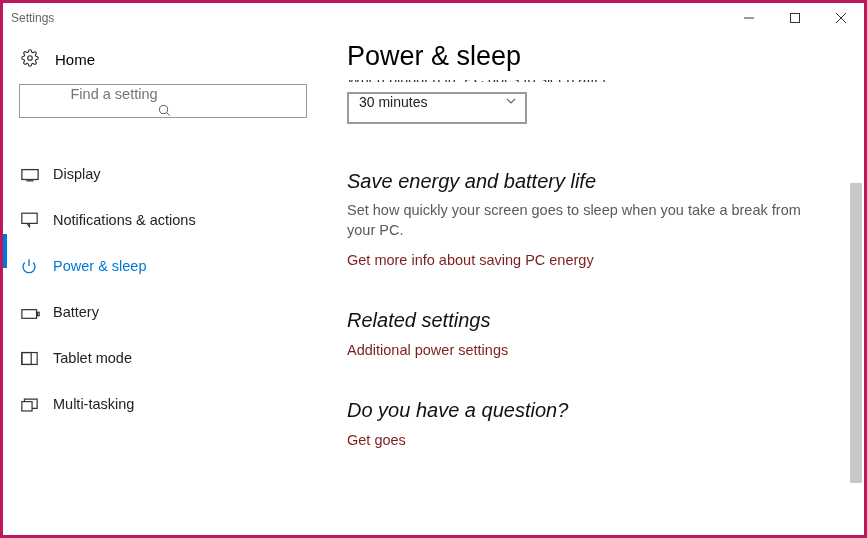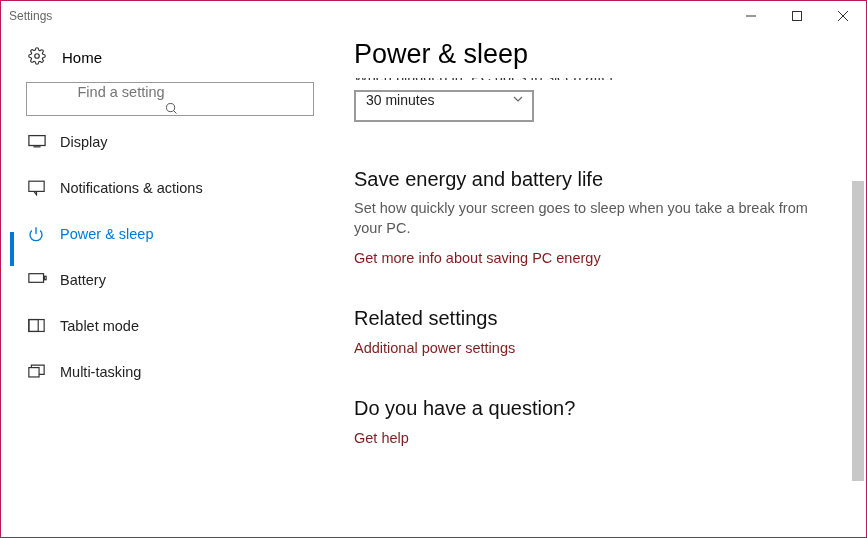--- a/index.html
+++ b/index.html
@@ -6,41 +6,41 @@
   html, body {
     margin: 0; padding: 0;
     font-family: "Segoe UI", Arial, sans-serif;
     background: #fff;
     color: #000;
     width: 867px; height: 538px;
     overflow: hidden;
   }
   .window {
     width: 867px; height: 538px;
-    border: 1px solid #be185d;
+    border: 3px solid #be185d;
     display: flex; flex-direction: column;
     position: relative;
   }
   .titlebar {
     height: 30px;
     display: flex; align-items: center;
     padding-left: 8px;
     font-size: 12px;
     color: #666;
   }
   .titlebar .title { flex: 0 0 auto; }
   .titlebar .spacer { flex: 1; }
   .win-controls { display: flex; height: 30px; }
   .win-btn {
     width: 46px; height: 30px;
     display: flex; align-items: center; justify-content: center;
     color: #555;
   }
   .win-btn svg { stroke: #333; }
-  .body { flex: 1; display: flex; overflow: hidden; margin-left: 9px; }
+  .body { flex: 1; display: flex; overflow: hidden; }
   .sidebar {
     width: 320px;
     padding: 8px 0 0 0;
     display: flex; flex-direction: column;
   }
   .home-row {
     display: flex; align-items: center;
     padding: 8px 16px 10px 18px;
     font-size: 15px;
   }
@@ -59,21 +59,21 @@
     color: #555;
     background: transparent;
   }
   .group-label {
     padding: 0 18px 10px 18px;
     color: #5c5c5c;
     font-size: 14.5px;
   }
   .nav { display: flex; flex-direction: column; }
   .nav-item {
-    display: flex; align-items: flex-start;
+    display: flex; align-items: flex-end;
     height: 46px;
     padding-left: 18px;
     font-size: 14.5px;
     color: #222;
     position: relative;
   }
   .nav-item .icon {
     width: 22px;
     display: flex; align-items: center; justify-content: flex-start;
     margin-right: 10px;
@@ -122,20 +122,21 @@
     padding: 0 8px 13px 10px;
     font-size: 14px;
     justify-content: space-between;
     color: #222;
   }
   .section-h {
     font-weight: 400;
     font-size: 20px;
     margin: 46px 0 8px 0;
     color: #111;
+    font-style: italic;
   }
   .section-h.tight { margin-top: 40px; }
   .body-text {
     color: #5a5a5a;
     font-size: 14.5px;
     line-height: 1.35;
     max-width: 470px;
     margin: 0 0 10px 0;
   }
   .link {
@@ -292,21 +293,21 @@
         </div>
 
         <h2 class="section-h">Save energy and battery life</h2>
         <p class="body-text">Set how quickly your screen goes to sleep when you take a break from your PC.</p>
         <a class="link">Get more info about saving PC energy</a>
 
         <h2 class="section-h tight">Related settings</h2>
         <a class="link">Additional power settings</a>
 
         <h2 class="section-h tight">Do you have a question?</h2>
-        <a class="link">Get help</a>
+        <a class="link">Get goes</a>
 
       </div>
     </div>
 
   </div>
 
   <div class="vscroll">
     <div class="thumb"></div>
   </div>
 

